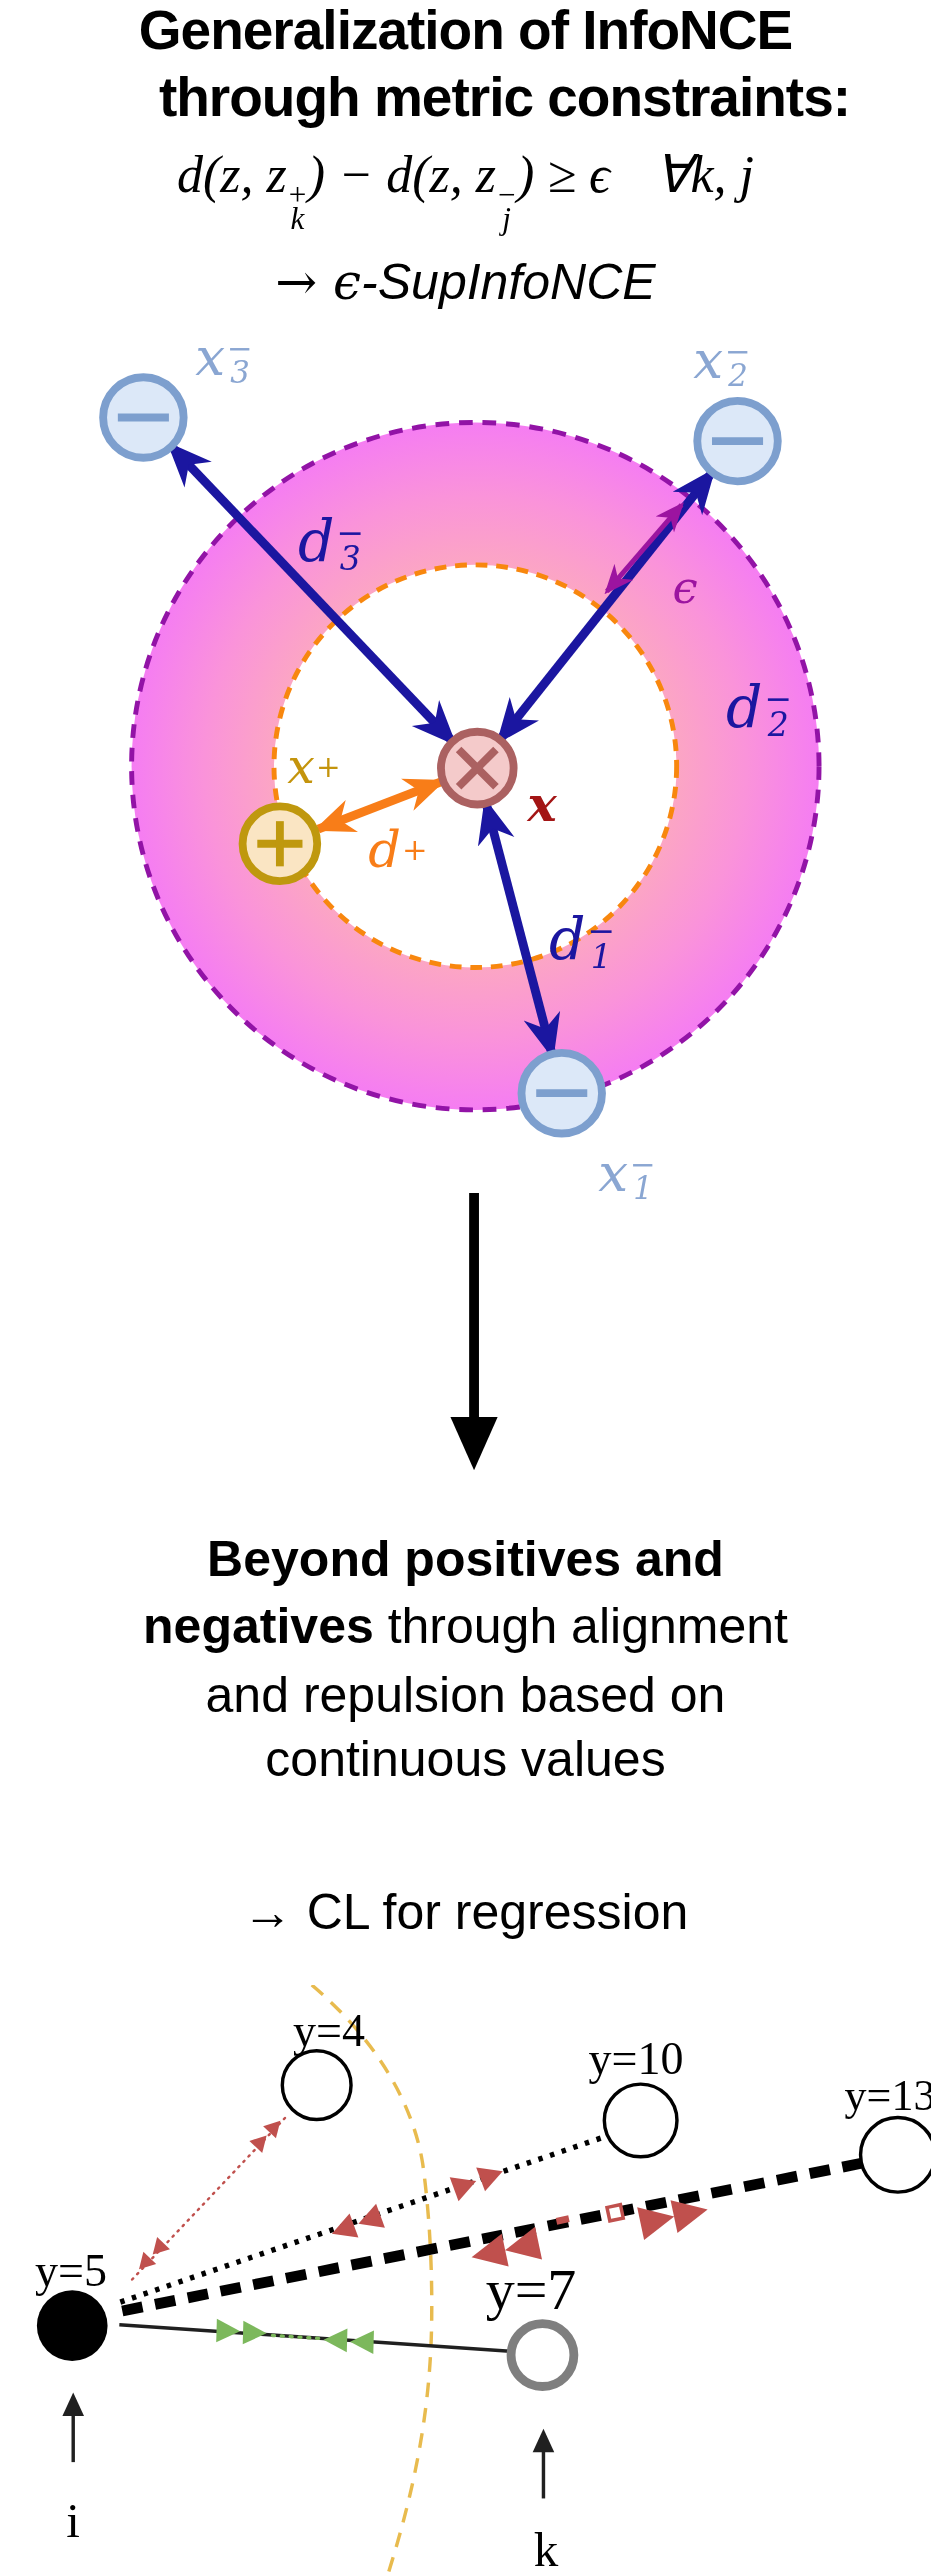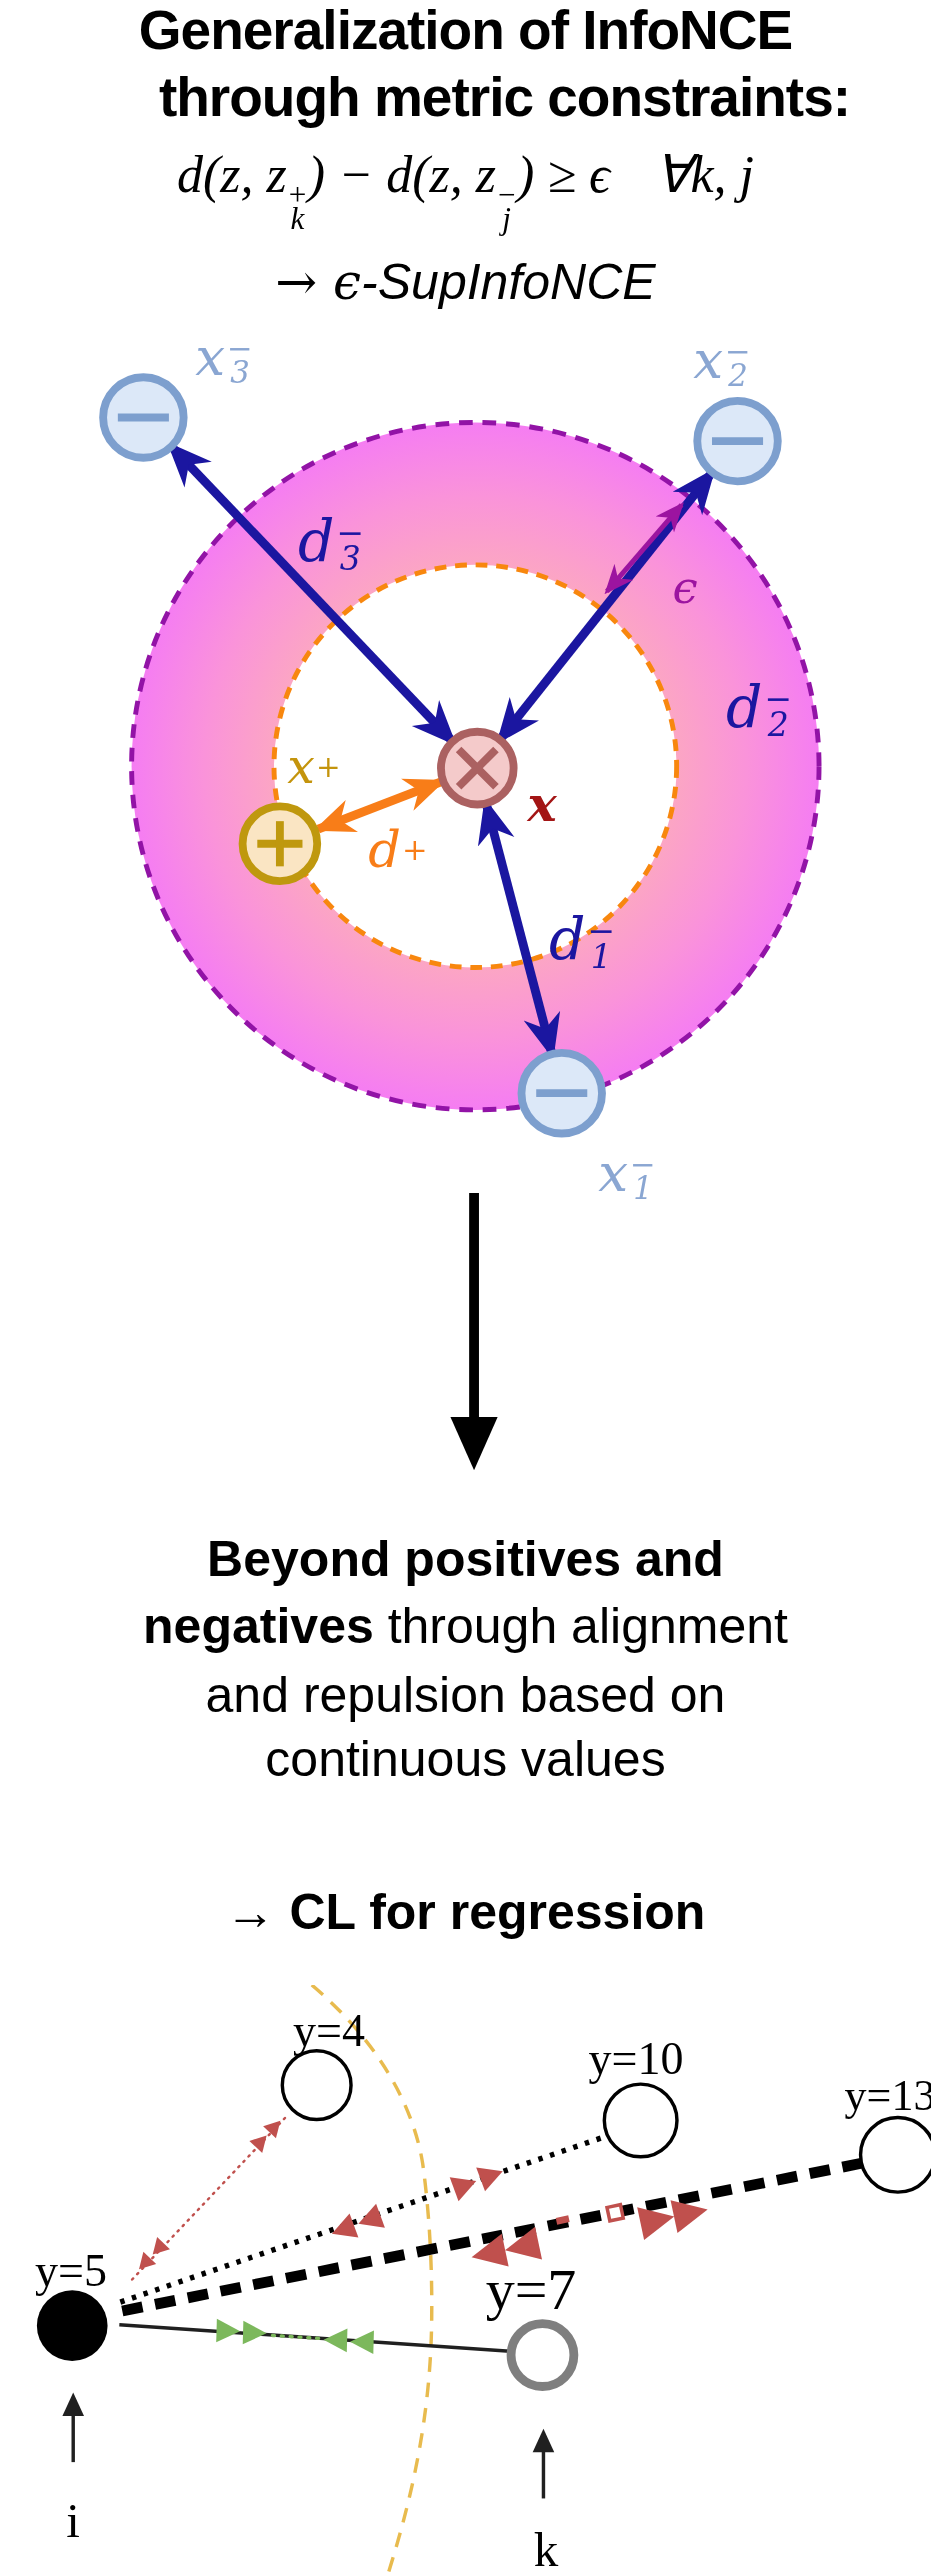--- a/index.html
+++ b/index.html
@@ -21,21 +21,21 @@
   .supsub{display:inline-flex;flex-direction:column;align-items:center;vertical-align:-0.42em;
           line-height:0.78;font-size:0.60em;}
   .msub{vertical-align:-0.25em;font-size:0.62em;}
   .gapq{margin-left:45px;}
   .result1{font-size:50px;line-height:55px;}
   .result1 .arrowglyph{font-family:"DejaVu Serif",serif;font-style:normal;}
   .result1 .epsglyph{font-family:"DejaVu Serif",serif;font-style:italic;}
   .result1 .resname{font-style:italic;}
   .btext{font-size:50px;line-height:61px;}
   .clline .arrowglyph{font-weight:normal;}
-  .clline b{font-weight:bold;}
+  .clline b{font-weight:normal;}
   .dia{position:absolute;left:0;}
   .dia svg{position:absolute;left:0;top:0;}
   .dlabel{position:absolute;transform:translate(-50%,-50%);white-space:nowrap;
           font-family:"DejaVu Serif",serif;font-style:italic;display:flex;align-items:center;}
   .lstack{display:flex;flex-direction:column;align-items:center;font-size:0.58em;
           line-height:0.78;transform:translateY(0.16em);margin-left:2px;}
   .lsup{font-size:0.60em;vertical-align:0.45em;margin-left:1px;}
   .seriflabel{font-family:"Liberation Serif",serif;font-style:normal;}
   
   .st-navy{stroke:var(--navy);} .f-navy{fill:var(--navy);}

